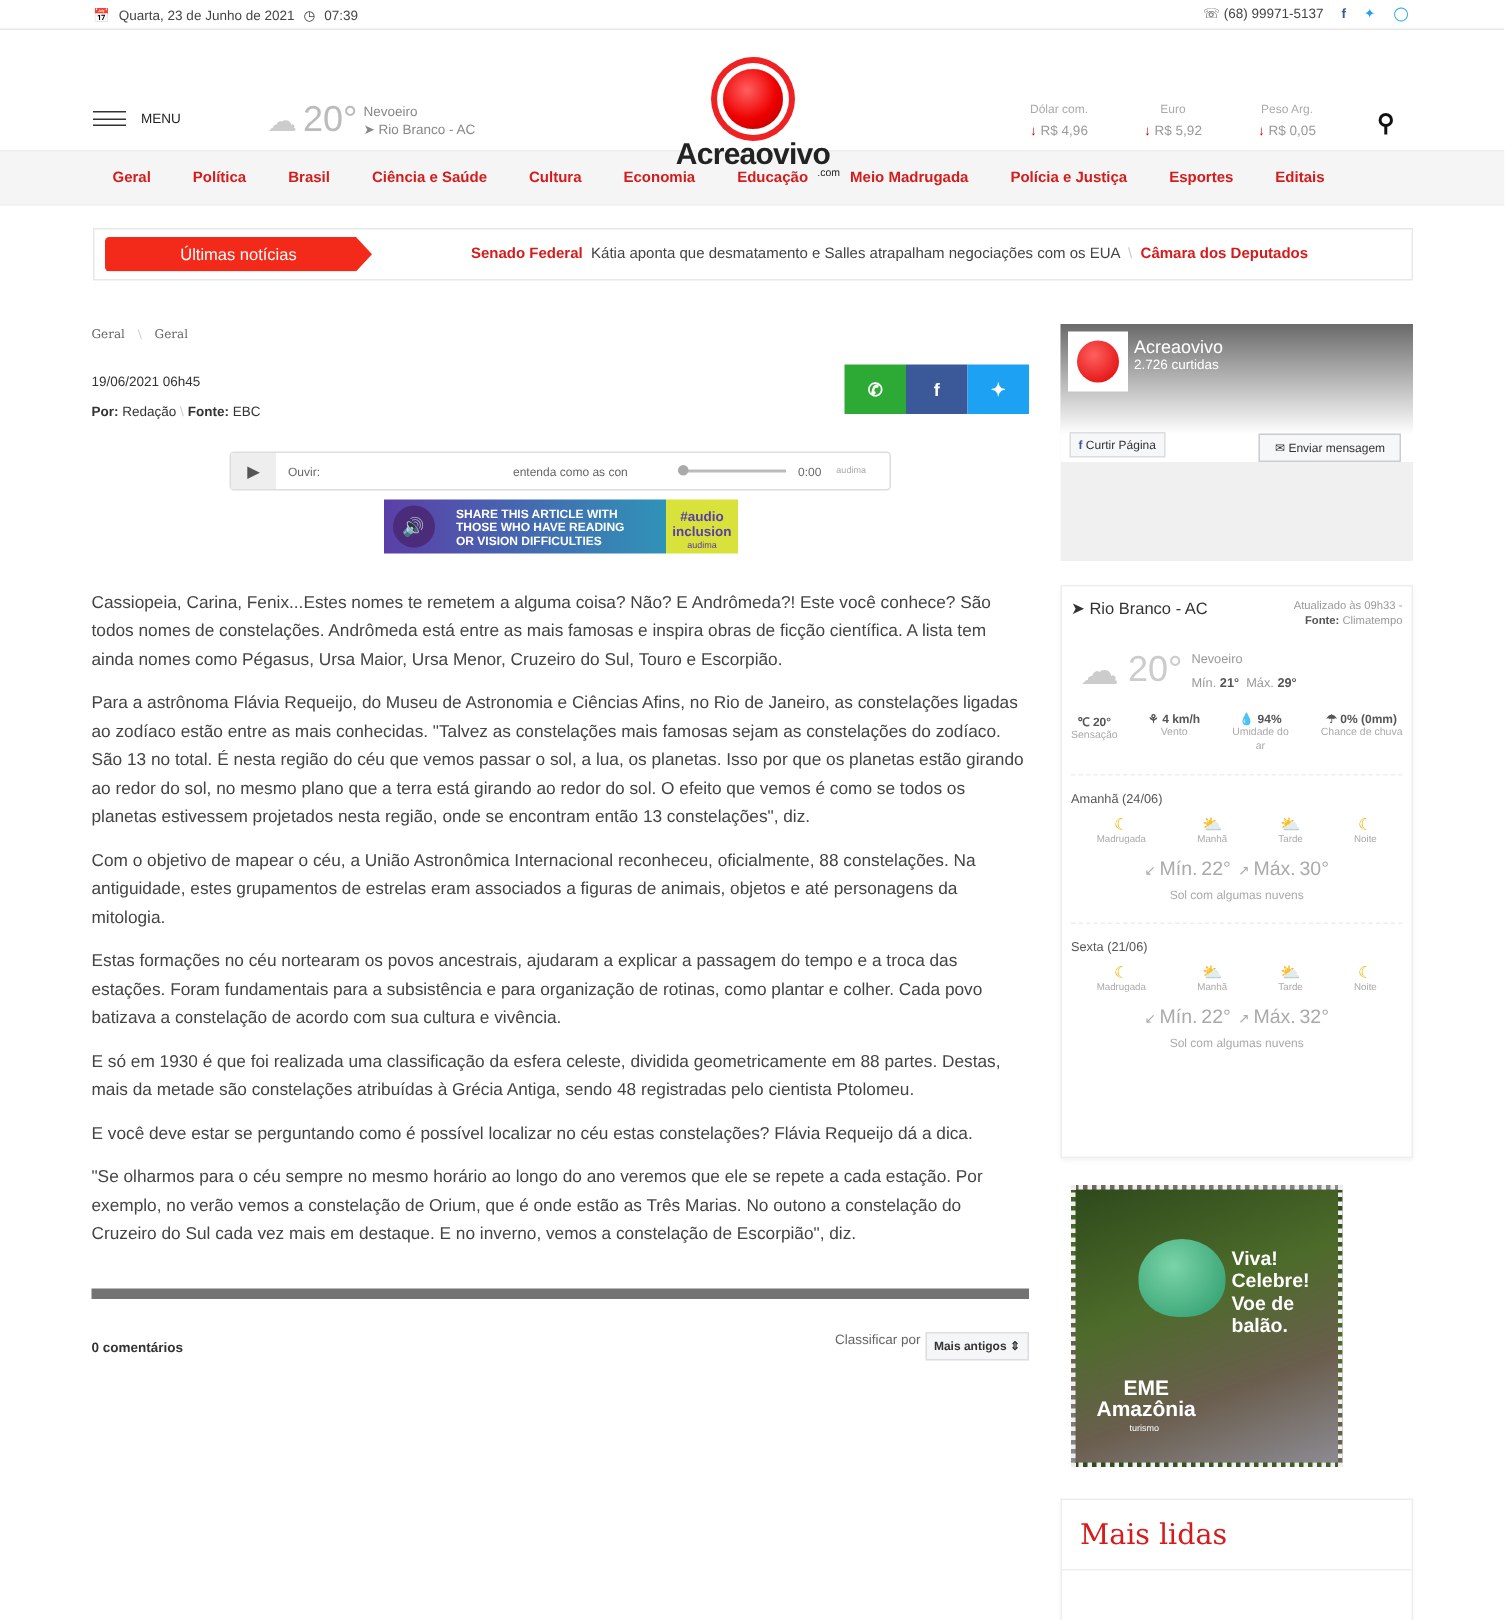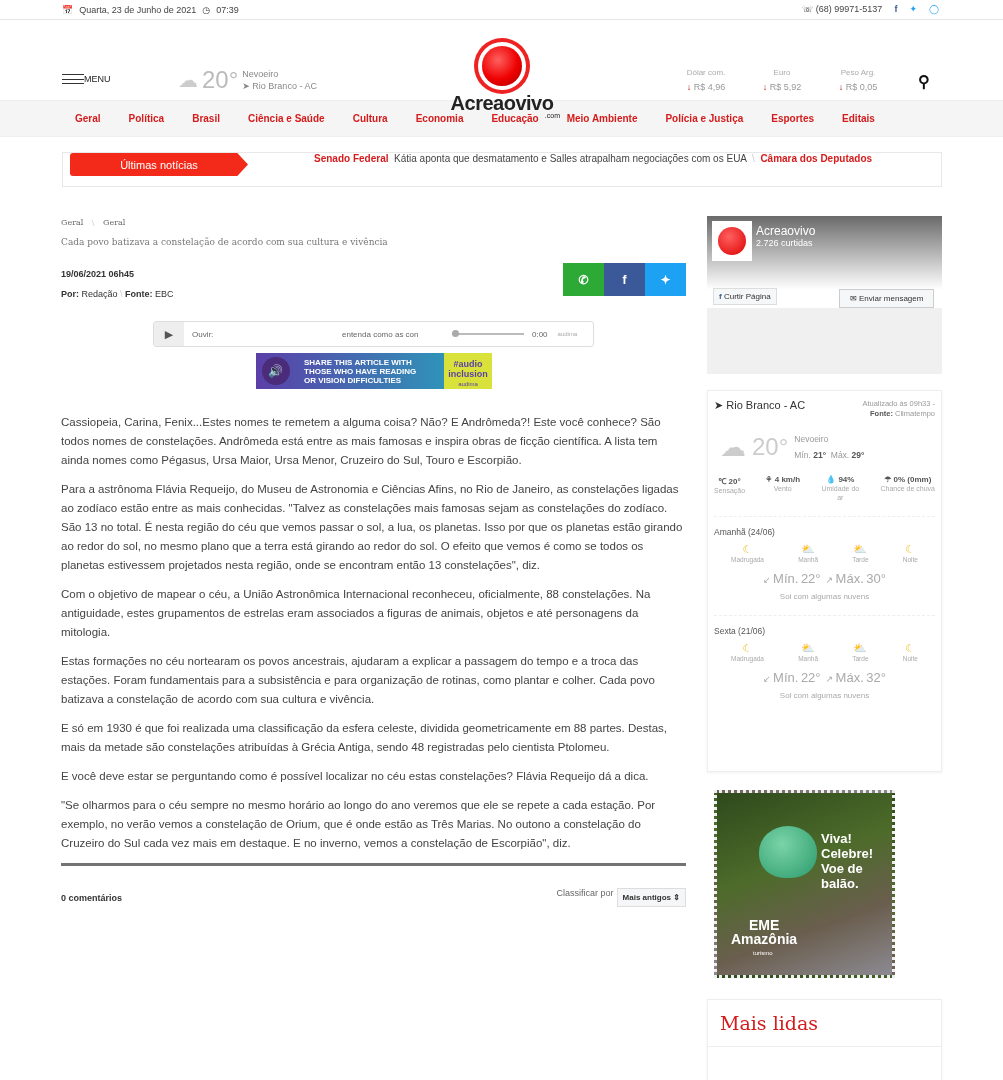--- a/index.html
+++ b/index.html
@@ -1,58 +1,58 @@
 <!DOCTYPE html>
 <html><head>
 <meta charset="utf-8">
 <style>
 *{box-sizing:border-box;margin:0;padding:0}
 body{width:1003px;height:1080px;overflow:hidden;background:#fff;font-family:"Liberation Sans",sans-serif;color:#333;position:relative}
 .topbar{height:20px;border-bottom:1px solid #e6e6e6;position:relative;font-size:9px;color:#444}
 .topbar .left{position:absolute;left:62px;top:5px;display:flex;gap:6px;align-items:center}
 .topbar .right{position:absolute;right:64px;top:4px;display:flex;gap:12px;align-items:center}
 .header{height:80px;position:relative}
-.menu{position:absolute;left:62px;top:54px;display:flex;align-items:center;font-size:9px;color:#222}
+.menu{position:absolute;left:62px;top:54px;display:flex;align-items:center;gap:10px;font-size:9px;color:#222}
 .hamb{width:22px;height:10px;border-top:1px solid #333;border-bottom:1px solid #333;position:relative}
 .hamb:after{content:"";position:absolute;left:0;right:0;top:4px;border-top:1px solid #333}
 .hw{position:absolute;left:178px;top:46px;display:flex;align-items:center;gap:4px;color:#999}
 .hw .temp{font-size:24px;font-weight:300;color:#bbb}
 .hw .desc{font-size:9px;line-height:12px;color:#888}
 .logo{position:absolute;left:444px;top:26px;width:116px;height:72px;text-align:center}
 .logo .ball{width:40px;height:40px;border-radius:50%;background:radial-gradient(circle at 40% 35%,#ff6060,#e00 55%,#a00);margin:0 auto;box-shadow:0 0 0 4px #fff,0 0 0 8px #e22}
 .logo .name{font-size:20px;font-weight:bold;color:#222;margin-top:6px;letter-spacing:-.5px}
 .logo .com{font-size:7px;color:#222;text-align:right;margin-top:-3px}
 .curr{position:absolute;left:668px;top:46px;display:flex;gap:0}
 .curr .c{width:76px;text-align:center;font-size:8px;color:#aaa;line-height:14px}
 .curr .v{font-size:9px;color:#999}
 .curr .arr{color:#c00;font-weight:bold}
 .search{position:absolute;left:918px;top:52px;font-size:16px;font-weight:bold;color:#111}
 .nav{height:37px;background:#f5f5f5;border-top:1px solid #eee;border-bottom:1px solid #eee;display:flex;align-items:center;padding-left:75px;gap:0}
 .nav a{font-size:10px;font-weight:bold;color:#d51b1b;text-decoration:none;margin-right:28px}
-.ticker{position:absolute;left:62px;top:152px;width:880px;height:35px;border:1px solid #e8e8e8;display:flex;}
+.ticker{position:absolute;left:62px;top:152px;width:880px;height:35px;border:1px solid #e8e8e8;display:flex;align-items:center}
 .ticker .label{margin-left:7px;width:178px;height:23px;background:#f32a1a;color:#fff;font-size:11px;display:flex;align-items:center;justify-content:center;border-radius:3px 0 0 3px;clip-path:polygon(0 0,94% 0,100% 50%,94% 100%,0 100%)}
 .ticker .news{margin-left:66px;font-size:10px;color:#444;white-space:nowrap;overflow:hidden}
 .ticker .news b{color:#d51b1b}
 .main{position:absolute;left:61px;top:210px;width:625px}
 .crumbs{font-family:"DejaVu Serif",serif;font-size:8px;color:#666;margin-top:8px}
 h1{font-family:"DejaVu Serif",serif;font-size:25px;line-height:32px;color:#333;margin-top:8px;font-weight:bold;letter-spacing:-.3px}
 .sub{font-family:"DejaVu Serif",serif;font-size:9px;color:#777;margin-top:10px}
 .meta{margin-top:22px;font-size:9px;color:#333;position:relative}
-.meta .date{font-weight:bold}
+.meta .date{font-weight:normal}
 .meta .by{margin-top:10px}
 .share{position:absolute;right:0;top:-6px;display:flex}
 .share div{width:41px;height:33px;display:flex;align-items:center;justify-content:center;color:#fff;font-weight:bold;font-size:12px}
 .player{margin:22px 0 0 92px;width:441px;height:26px;border:1px solid #ddd;border-radius:3px;display:flex;align-items:center;font-size:8px;color:#666}
 .player .play{width:30px;height:24px;background:#eee;display:flex;align-items:center;justify-content:center;color:#555;font-size:11px}
 .banner{margin:6px 0 0 195px;width:236px;height:36px;display:flex}
 .banner .l{flex:1;background:linear-gradient(90deg,#5b3fa8,#2f93b8);display:flex;align-items:center;color:#fff;font-size:8px;font-weight:bold;line-height:9px}
 .banner .r{width:48px;background:#d8e23a;color:#5b3fa8;font-size:9px;font-weight:bold;text-align:center;padding-top:6px;line-height:10px}
 .body{margin-top:24px;font-size:11.5px;line-height:19px;color:#444}
 .body p{margin-bottom:10px}
-.comments{margin-top:10px;border-top:3px solid #737373;padding-top:22px;display:flex;justify-content:space-between;font-size:9px;align-items:center}
+.comments{margin-top:26px;border-top:7px solid #737373;padding-top:22px;display:flex;justify-content:space-between;font-size:9px;align-items:center}
 .comments .sort{color:#666;display:flex;gap:3px}
 .comments .sel{border:1px solid #ddd;background:#f5f6f7;padding:4px 5px;font-size:8px;font-weight:bold;color:#333}
 .side{position:absolute;left:707px;width:235px}
 .fb{top:216px;height:158px;background:#f0f0f0}
 .fb .cover{height:92px;background:linear-gradient(180deg,#6a6a6a,#fff 80%);position:relative}
 .fb .pic{position:absolute;left:5px;top:5px;width:40px;height:40px;background:#fff;display:flex;align-items:center;justify-content:center}
 .fb .pic span{width:28px;height:28px;border-radius:50%;background:radial-gradient(circle at 40% 35%,#ff6060,#d00)}
 .fb .n{position:absolute;left:49px;top:8px;color:#fff;font-size:12px}
 .fb .likes{position:absolute;left:49px;top:22px;color:#fff;font-size:9px}
 .fb .btn1{position:absolute;left:6px;top:72px;background:#f6f7f9;border:1px solid #ddd;font-size:8px;padding:3px 5px;color:#333}
@@ -135,40 +135,39 @@
 </div>
 
 <nav class="nav">
   <a>Geral</a>
   <a>Política</a>
   <a>Brasil</a>
   <a>Ciência e Saúde</a>
   <a>Cultura</a>
   <a>Economia</a>
   <a>Educação</a>
-  <a>Meio Ambiente</a>
+  <a>Meio Madrugada</a>
   <a>Polícia e Justiça</a>
   <a>Esportes</a>
   <a>Editais</a>
 </nav>
 
 <div class="ticker">
   <div class="label">Últimas notícias</div>
   <div class="news">
     <b>Senado Federal</b>&nbsp; <span>Kátia aponta que desmatamento e Salles atrapalham negociações com os EUA</span> &nbsp;<span style="color:#ccc">\</span>&nbsp; <b>Câmara dos Deputados</b>
   </div>
 </div>
 
 <div class="main">
   <div class="crumbs">
     <span>Geral</span>
     <span style="color:#ccc;margin:0 6px">\</span>
     <span>Geral</span>
   </div>
-  <div class="sub">Cada povo batizava a constelação de acordo com sua cultura e vivência</div>
   <div class="meta">
     <div class="date">19/06/2021 06h45</div>
     <div class="by"><b>Por:</b> <span>Redação</span> <span style="color:#ccc">\</span> <b>Fonte:</b> <span>EBC</span></div>
     <div class="share">
       <div style="background:#2da936">✆</div>
       <div style="background:#3b5998">f</div>
       <div style="background:#1da1f2">✦</div>
     </div>
   </div>
   <div class="player">

